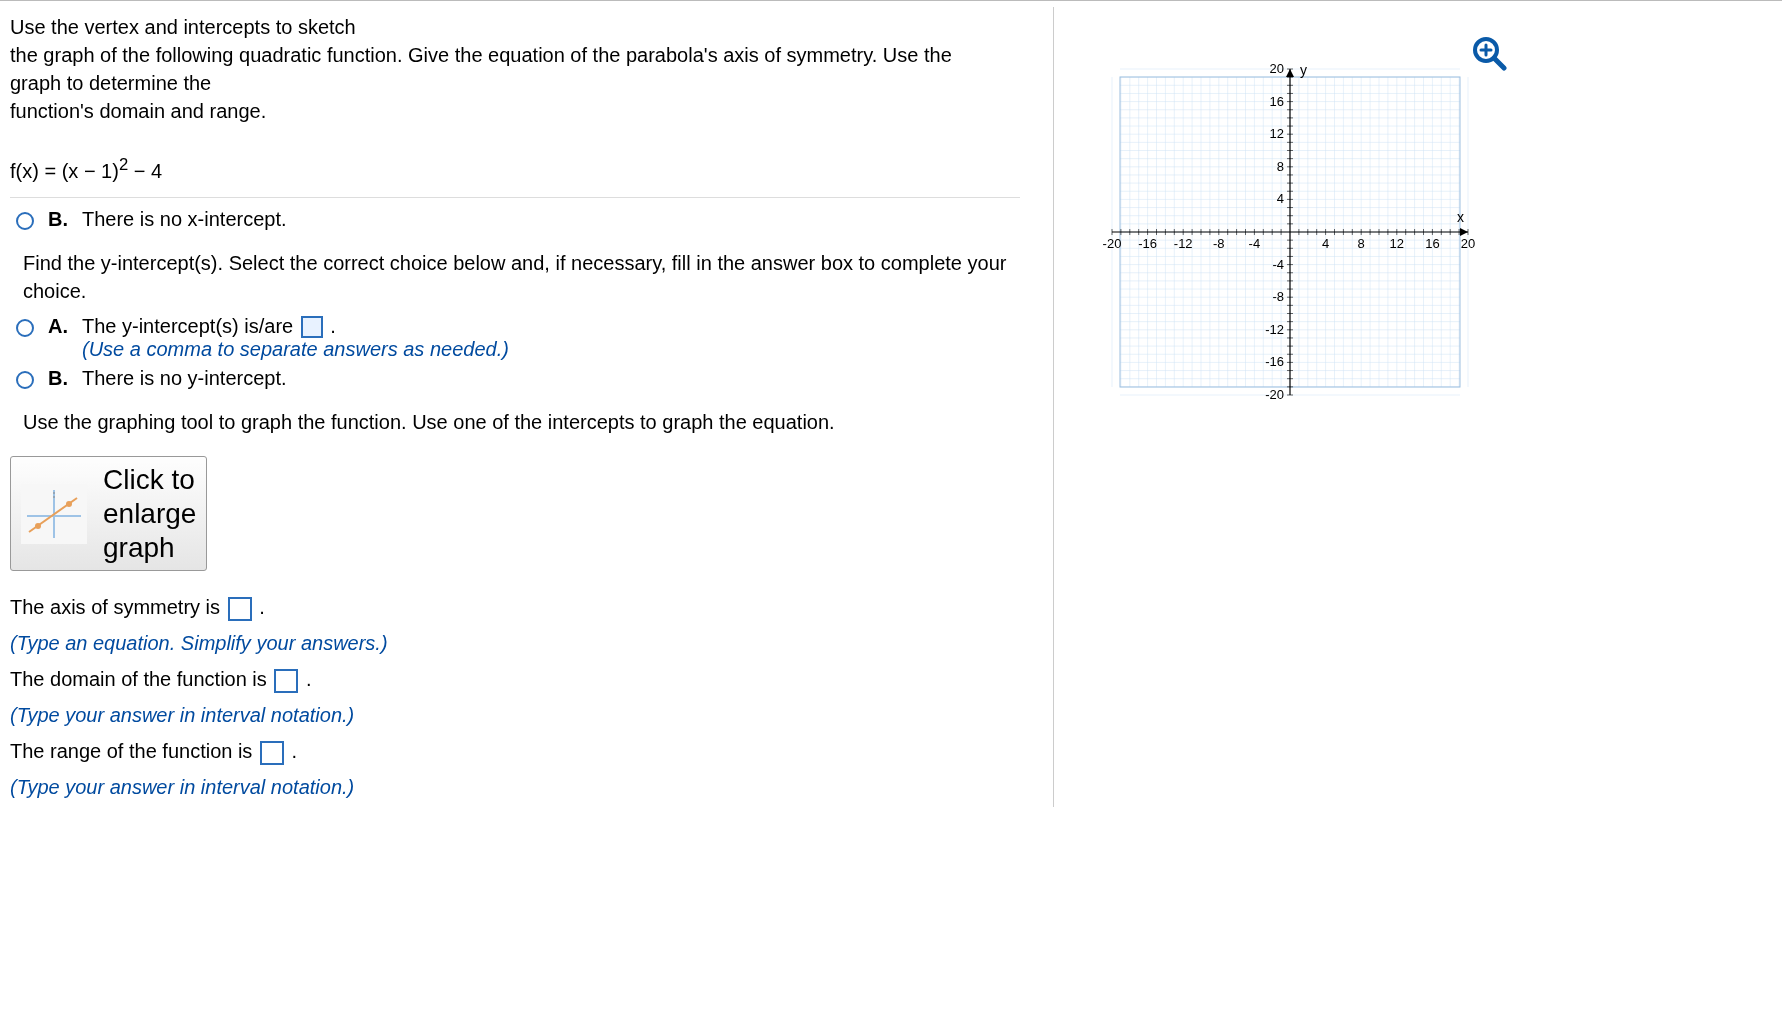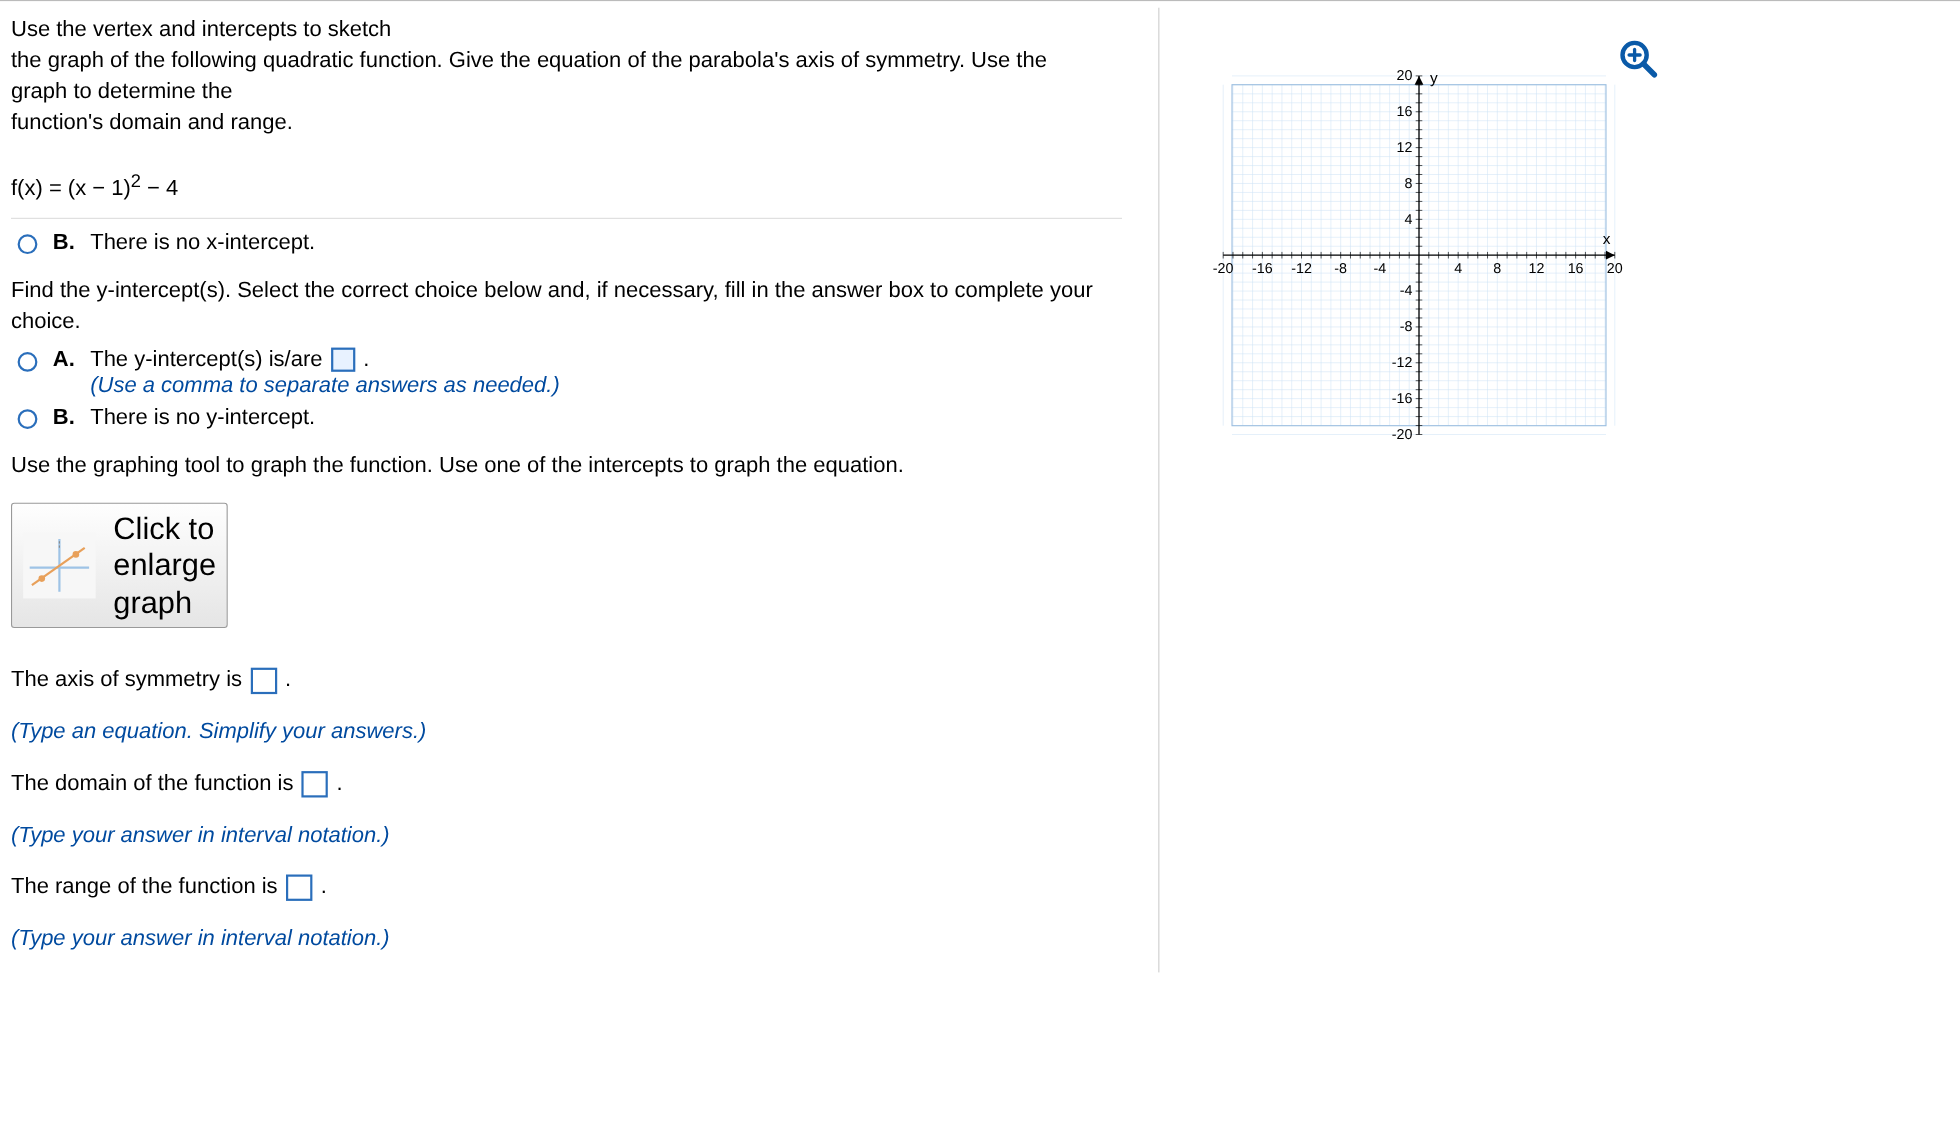--- a/index.html
+++ b/index.html
@@ -67,21 +67,21 @@
   .choice-label {
     font-weight: bold;
     margin-right: 10px;
     width: 24px;
     flex: 0 0 auto;
   }
   .choice-body {
     flex: 1 1 auto;
   }
   .prompt {
-    margin: 18px 0 10px 0;
+    margin: 18px 0 10px 13px;
     line-height: 1.4;
   }
   .hint {
     color: #004a9f;
     font-style: italic;
   }
   .answer-box {
     display: inline-block;
     border: 2px solid #2a6ebb;
     background: #e8f2ff;
@@ -114,21 +114,21 @@
     height: 60px;
     margin-right: 16px;
     position: relative;
     background: #f7f7f7;
   }
   .graph-btn-text {
     font-size: 28px;
     line-height: 1.2;
   }
   .fill-line {
-    margin: 15px 0;
+    margin: 4px 0;
     line-height: 1.6;
   }
   
   .zoom-icon {
     position: absolute;
     top: 28px;
     right: 26px;
     width: 36px;
     height: 36px;
     cursor: pointer;

